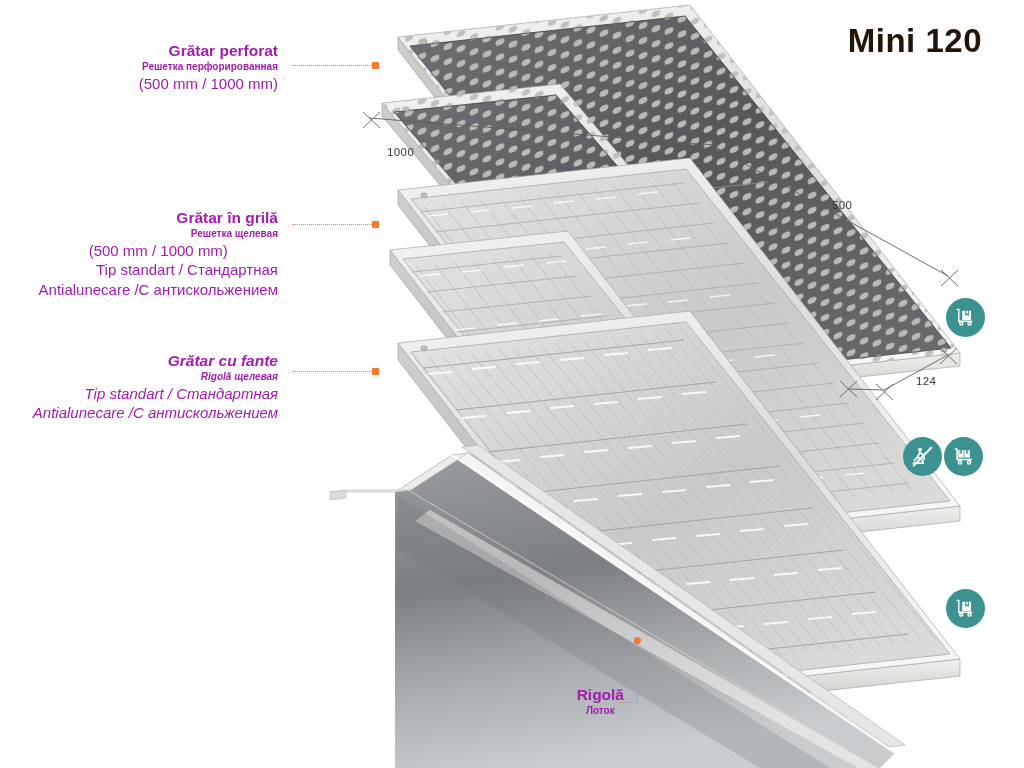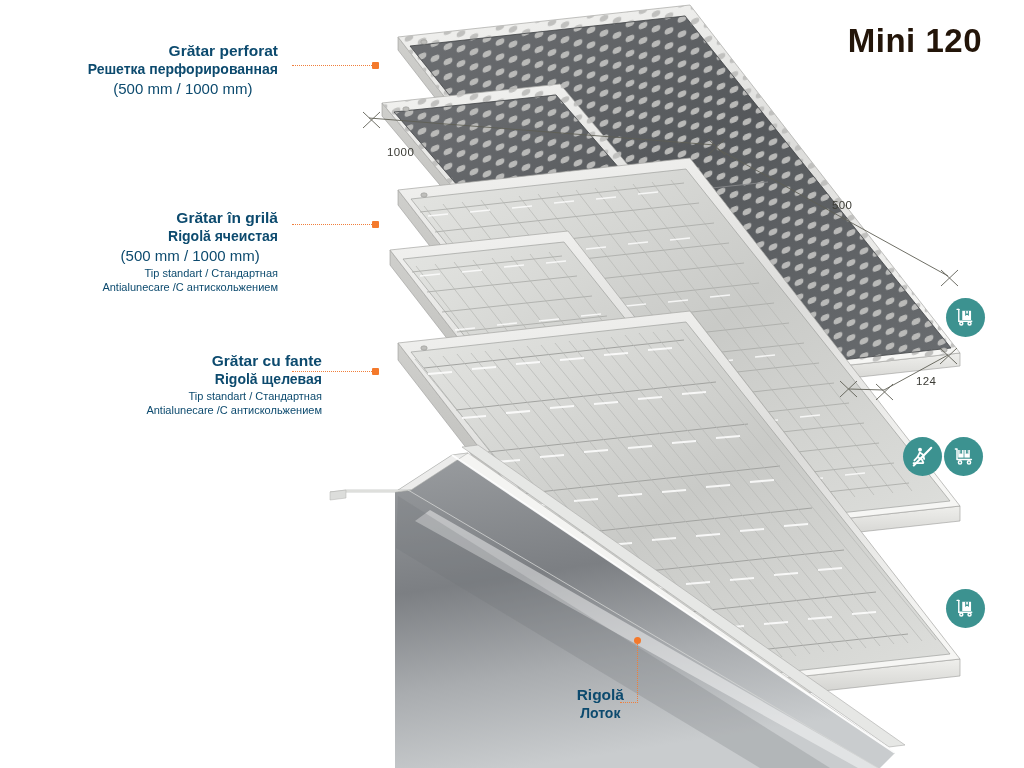--- a/index.html
+++ b/index.html
@@ -11,25 +11,25 @@
   #stage{position:relative;width:1024px;height:768px;background:#fff;}
 
   
   .title{
     position:absolute;right:42px;top:24px;
     font-size:33px;font-weight:bold;color:#231509;
     letter-spacing:0.5px;line-height:1;
   }
 
   
-  .label-block{position:absolute;text-align:right;color:#0c4a6e;}
+  .label-block{position:absolute;text-align:right;color:#a21caf;}
   .label-block .l1{font-size:15.5px;font-weight:bold;line-height:1.28;white-space:nowrap;}
-  .label-block .l2{font-size:14px;font-weight:bold;line-height:1.28;white-space:nowrap;}
+  .label-block .l2{font-size:10px;font-weight:bold;line-height:1.28;white-space:nowrap;}
   .label-block .l3{font-size:15px;font-weight:normal;line-height:1.32;white-space:nowrap;text-align:center;}
-  .label-block .l4{font-size:11px;font-weight:normal;line-height:1.32;white-space:nowrap;}
+  .label-block .l4{font-size:15px;font-weight:normal;line-height:1.32;white-space:nowrap;}
 
   
   .leader{position:absolute;height:0;border-top:1.6px dotted #F07F3C;}
   .leader-v{position:absolute;width:0;border-left:1.6px dotted #F07F3C;}
   .leader-dot{position:absolute;width:7px;height:7px;background:#F4792B;border-radius:1px;}
 
   
   .badge{
     position:absolute;border-radius:50%;
     background:#3C9290;display:flex;align-items:center;justify-content:center;
@@ -390,29 +390,29 @@
   <div class="label-block" style="right:746px;top:41px;">
     <div class="l1">Grătar perforat</div>
     <div class="l2">Решетка перфорированная</div>
     <div class="l3">(500 mm / 1000 mm)</div>
   </div>
   <div class="leader" style="left:292px;top:65px;width:82px;"></div>
   <div class="leader-dot" style="left:372px;top:62px;"></div>
 
   <div class="label-block" style="right:746px;top:208px;">
     <div class="l1">Grătar în grilă</div>
-    <div class="l2">Rigolă ячеистая</div>
+    <div class="l2">Решетка щелевая</div>
     <div class="l3">(500 mm / 1000 mm)</div>
     <div class="l4">Tip standart / Стандартная</div>
     <div class="l4">Antialunecare /С антискольжением</div>
   </div>
   <div class="leader" style="left:292px;top:224px;width:82px;"></div>
   <div class="leader-dot" style="left:372px;top:221px;"></div>
 
-  <div class="label-block" style="right:702px;top:351px;">
+  <div class="label-block" style="right:746px;top:351px;font-style:italic;">
     <div class="l1">Grătar cu fante</div>
     <div class="l2">Rigolă щелевая</div>
     <div class="l4">Tip standart / Стандартная</div>
     <div class="l4">Antialunecare /С антискольжением</div>
   </div>
   <div class="leader" style="left:292px;top:371px;width:82px;"></div>
   <div class="leader-dot" style="left:372px;top:368px;"></div>
 
   <div class="label-block" style="right:400px;top:685px;text-align:center;">
     <div class="l1">Rigolă</div>

